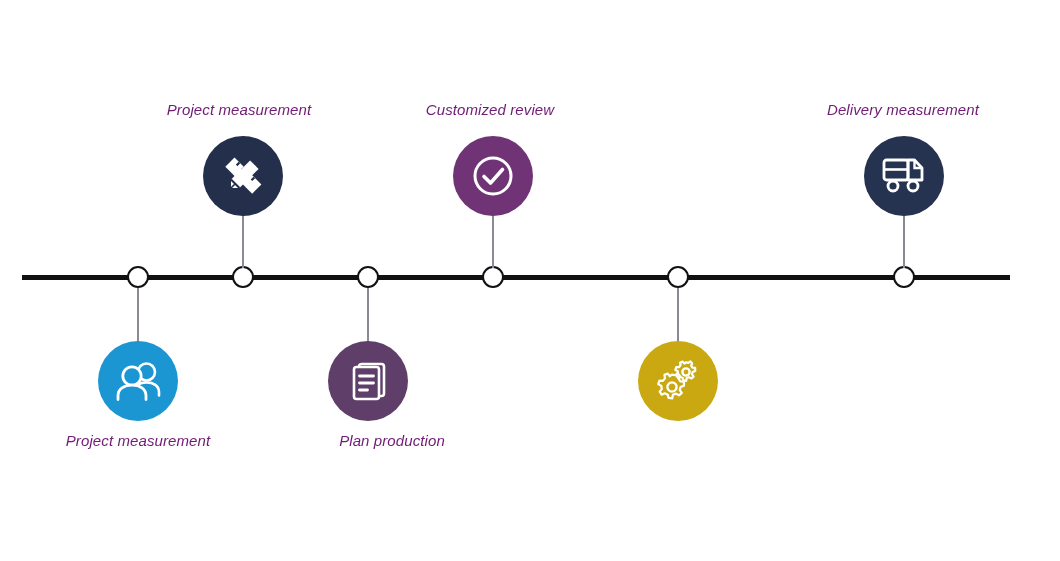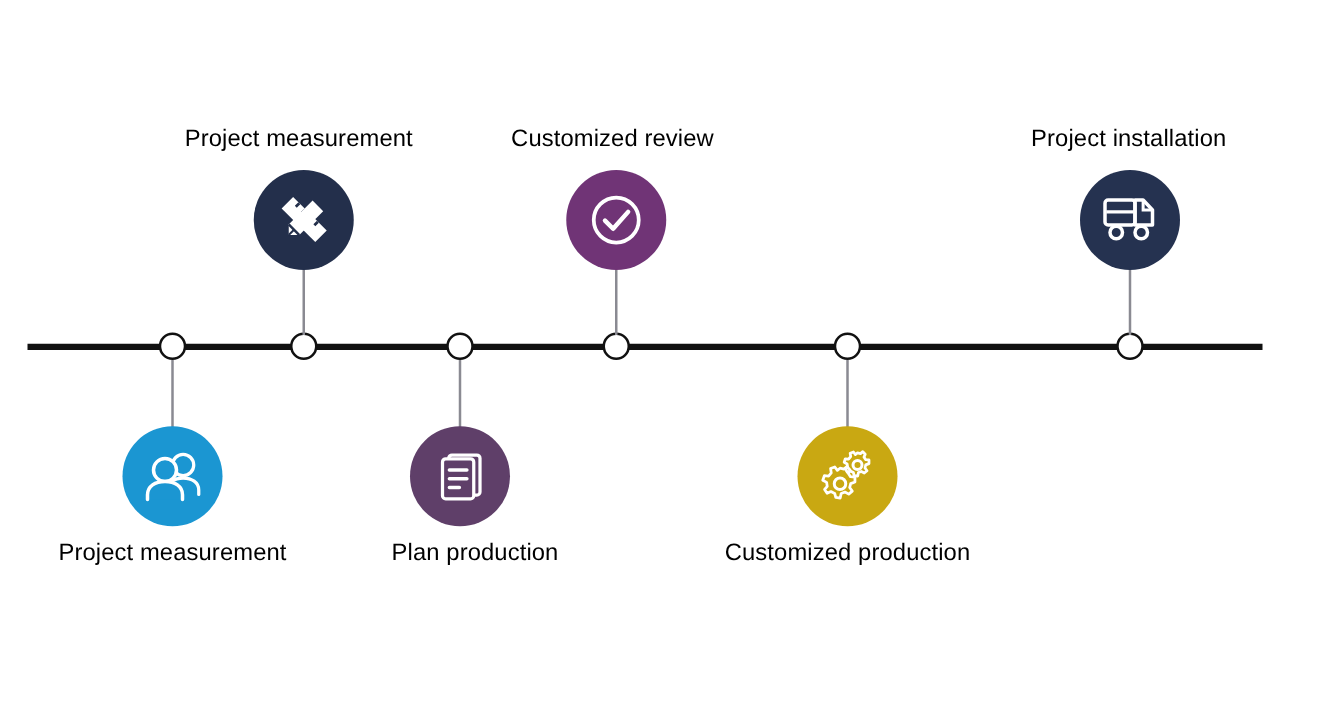--- a/index.html
+++ b/index.html
@@ -45,24 +45,25 @@
     margin-left:-40px;margin-top:-40px;
     border-radius:50%;
     display:flex;align-items:center;justify-content:center;
   }
   .bubble svg{display:block;}
 
   
   .label{
     position:absolute;
     white-space:nowrap;
-    font-size:19px;
-    color:#000000;
+    font-size:15px;
+    color:#701a75;
     transform:translateX(-50%);
     letter-spacing:0.1px;
+    font-style:italic;
   }
 </style>
 </head>
 <body>
 
 <div id="stage">
 
   <div class="axis-line"></div>
 
   <div class="node" style="left:138px;top:277px;"></div>
@@ -104,21 +105,21 @@
   <div class="stem" style="left:368px;top:288px;height:55px;"></div>
   <div class="bubble" style="left:368px;top:381px;background:#5f3f69;">
     <span>
       <svg width="44" height="44" viewBox="0 0 44 44">
         <rect x="13" y="5" width="25" height="32" rx="2.5" fill="none" stroke="#ffffff" stroke-width="2.6"></rect>
         <rect x="8" y="8" width="25" height="32" rx="2.5" fill="#5f3f69" stroke="#ffffff" stroke-width="2.6"></rect>
         <path d="M13.5 17 h14 M13.5 24 h14 M13.5 31 h8" stroke="#ffffff" stroke-width="2.8" stroke-linecap="round"></path>
       </svg>
     </span>
   </div>
-  <div class="label" style="left:380px;top:432px;">Plan production</div>
+  <div class="label" style="left:392px;top:432px;">Plan production</div>
 
   <div class="node" style="left:493px;top:277px;"></div>
   <div class="stem" style="left:493px;top:214px;height:54px;"></div>
   <div class="bubble" style="left:493px;top:176px;background:#703476;">
     <span>
       <svg width="48" height="48" viewBox="0 0 48 48">
         <circle cx="24" cy="24" r="18" fill="none" stroke="#ffffff" stroke-width="3"></circle>
         <path d="M15 24.5 l6.5 6.5 l12 -13.5" fill="none" stroke="#ffffff" stroke-width="3.6" stroke-linecap="round" stroke-linejoin="round"></path>
       </svg>
     </span>
@@ -142,34 +143,33 @@
         <g transform="translate(18,30)">
           <path d="M0,-13.5 L3.4,-12.8 L6,-15 L8.7,-12 L7.3,-8.9 L9.1,-6.1 L13,-5.7 L13,-1.5
                    L9.3,-0.1 L8.4,3.3 L10.7,6.4 L7.6,9 L4.3,7.2 L1,8.5 L0.2,12.4 L-3.7,11.9
                    L-4.6,8.4 L-7.9,6.8 L-11.2,8.3 L-13.4,5 L-11.1,2.3 L-11.6,-1.2 L-15,-3.1
                    L-13.6,-7 L-9.9,-6.7 L-7.6,-9.4 L-8.2,-13.2 L-4.5,-14.6 L-2.3,-11.7 Z" transform="scale(0.92)" fill="none" stroke="#ffffff" stroke-width="2.4" stroke-linejoin="round"></path>
           <circle cx="0" cy="0" r="4.6" fill="none" stroke="#ffffff" stroke-width="2.4"></circle>
         </g>
       </svg>
     </span>
   </div>
-  <div class="label" style="left:678px;top:432px;">Customized production</div>
 
   <div class="node" style="left:904px;top:277px;"></div>
   <div class="stem" style="left:904px;top:214px;height:54px;"></div>
   <div class="bubble" style="left:904px;top:176px;background:#253250;">
     <span>
       <svg width="46" height="38" viewBox="0 0 46 38">
 
         <rect x="3" y="3" width="24" height="20" rx="2.5" fill="none" stroke="#ffffff" stroke-width="2.8"></rect>
         <path d="M4 12.5 h22" stroke="#ffffff" stroke-width="2.6"></path>
 
         <path d="M27 3 h6.5 l7.5 8 v12 h-14 z" fill="none" stroke="#ffffff" stroke-width="2.8" stroke-linejoin="round"></path>
         <path d="M33.5 3 v8 h7.5" fill="none" stroke="#ffffff" stroke-width="2.4"></path>
 
         <circle cx="12" cy="29" r="5" fill="#253250" stroke="#ffffff" stroke-width="2.8"></circle>
         <circle cx="32" cy="29" r="5" fill="#253250" stroke="#ffffff" stroke-width="2.8"></circle>
       </svg>
     </span>
   </div>
-  <div class="label" style="left:903px;top:101px;">Project installation</div>
+  <div class="label" style="left:903px;top:101px;">Delivery measurement</div>
 
 </div>
 
 </body></html>

